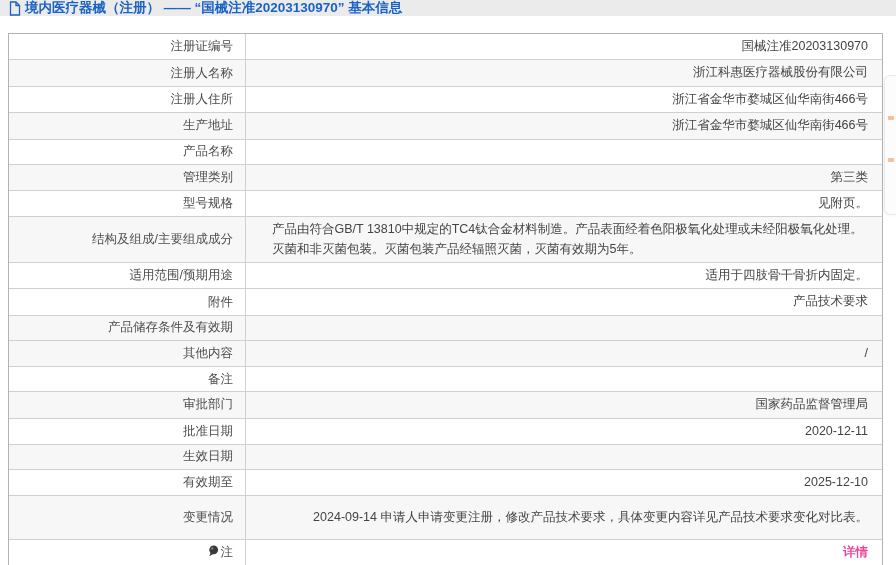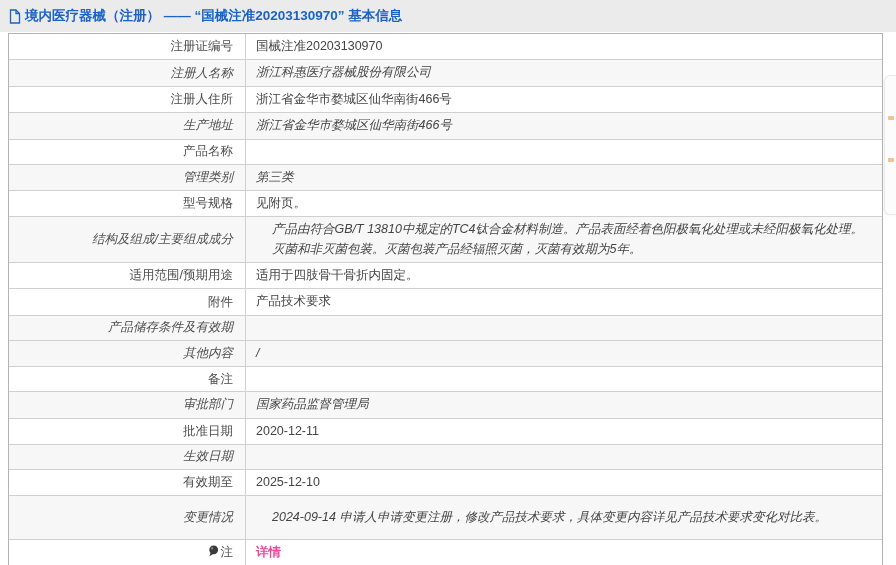--- a/index.html
+++ b/index.html
@@ -5,21 +5,21 @@
   * { margin:0; padding:0; box-sizing:border-box; }
   html,body { width:896px; height:565px; overflow:hidden; }
   body {
     font-family:"Liberation Sans","DejaVu Sans",sans-serif;
     background:#ffffff;
     position:relative;
     font-size:12.5px;
     color:#444;
   }
   .top-band {
-    height:32px;
+    height:16px;
     background:#ebebeb;
     display:flex;
     align-items:center;
     padding-left:8px;
   }
   .page-title {
     color:#1a62c5;
     font-weight:bold;
     font-size:13.5px;
     display:flex;
@@ -30,37 +30,38 @@
   .doc-icon { width:13px; height:15px; display:inline-block; flex:0 0 auto; }
   .info-table {
     position:absolute;
     left:8px; top:33px;
     width:875px;
     border:1px solid #b3b3b3;
     background:#fff;
   }
   .row { display:flex; min-height:25px; border-top:1px solid #d0d0d0; background:#fff; }
   .row:first-child { border-top:none; }
-  .row.alt { background:#f7f7f7;font-style:italic; }
+  .row.alt { background:#f7f7f7; }
   .row.tall { min-height:44px;gap:16px; }
   .cell { display:flex; align-items:center; }
   .cell.label {
     width:237px;
     flex:0 0 237px;
     justify-content:flex-end;
     text-align:right;
     padding:3px 12px 3px 6px;
     border-right:1px solid #d0d0d0;
     color:#4d4d4d;
   }
   .cell.value {
     flex:1;
     padding:3px 14px 3px 10px;
     line-height:1.55;
     color:#444;
+    justify-content:flex-end;
   }
   .note-icon { width:11px; height:12px; display:inline-block; margin-right:2px; flex:0 0 auto; }
   a.detail-link { color:#ec4899; text-decoration:none; cursor:pointer;font-weight:bold; }
   .side-panel-sliver {
     position:absolute;
     right:0; top:75px;
     width:12px; height:140px;
     background:#fcfcfc;
     border:1px solid #e9e9e9;
     border-right:none;

